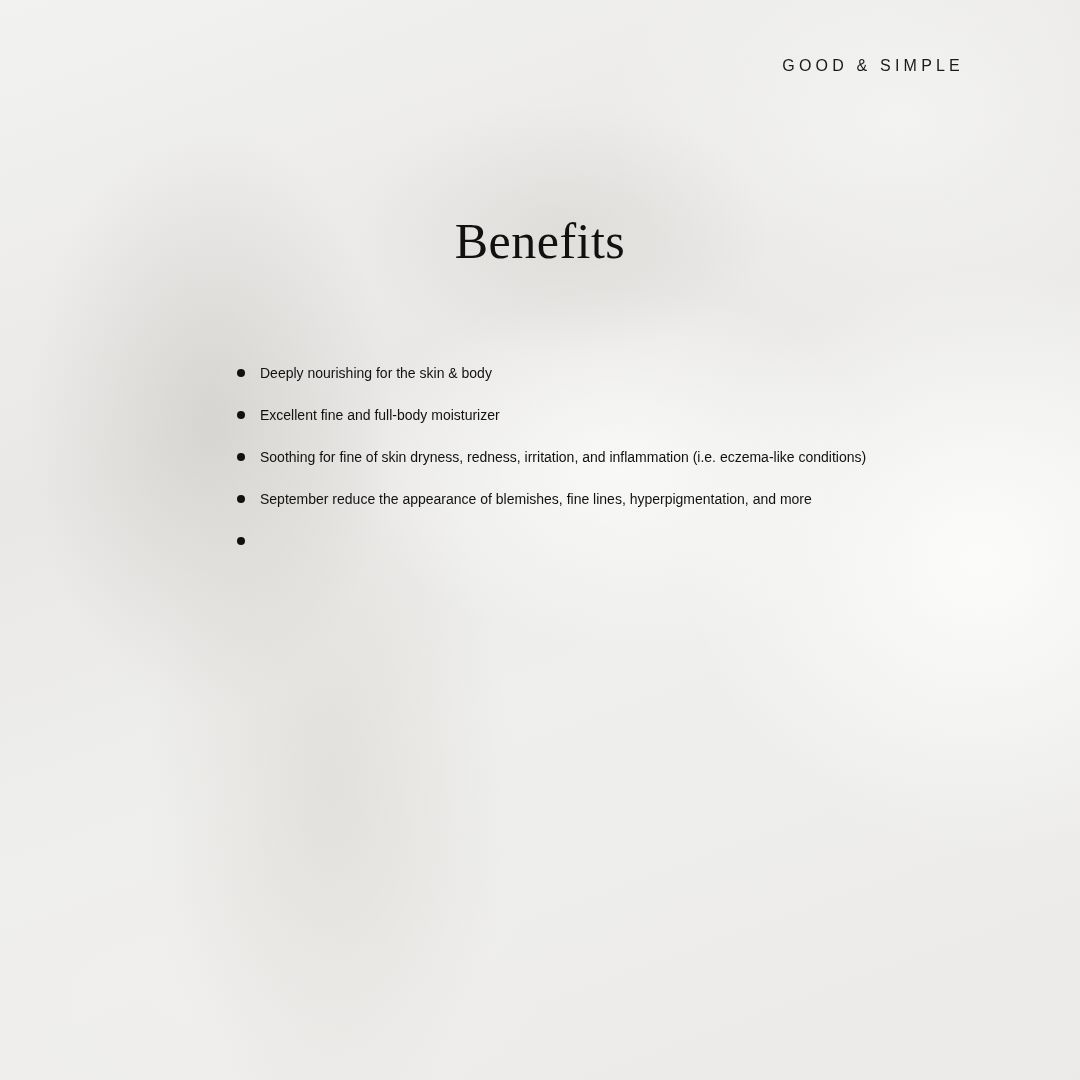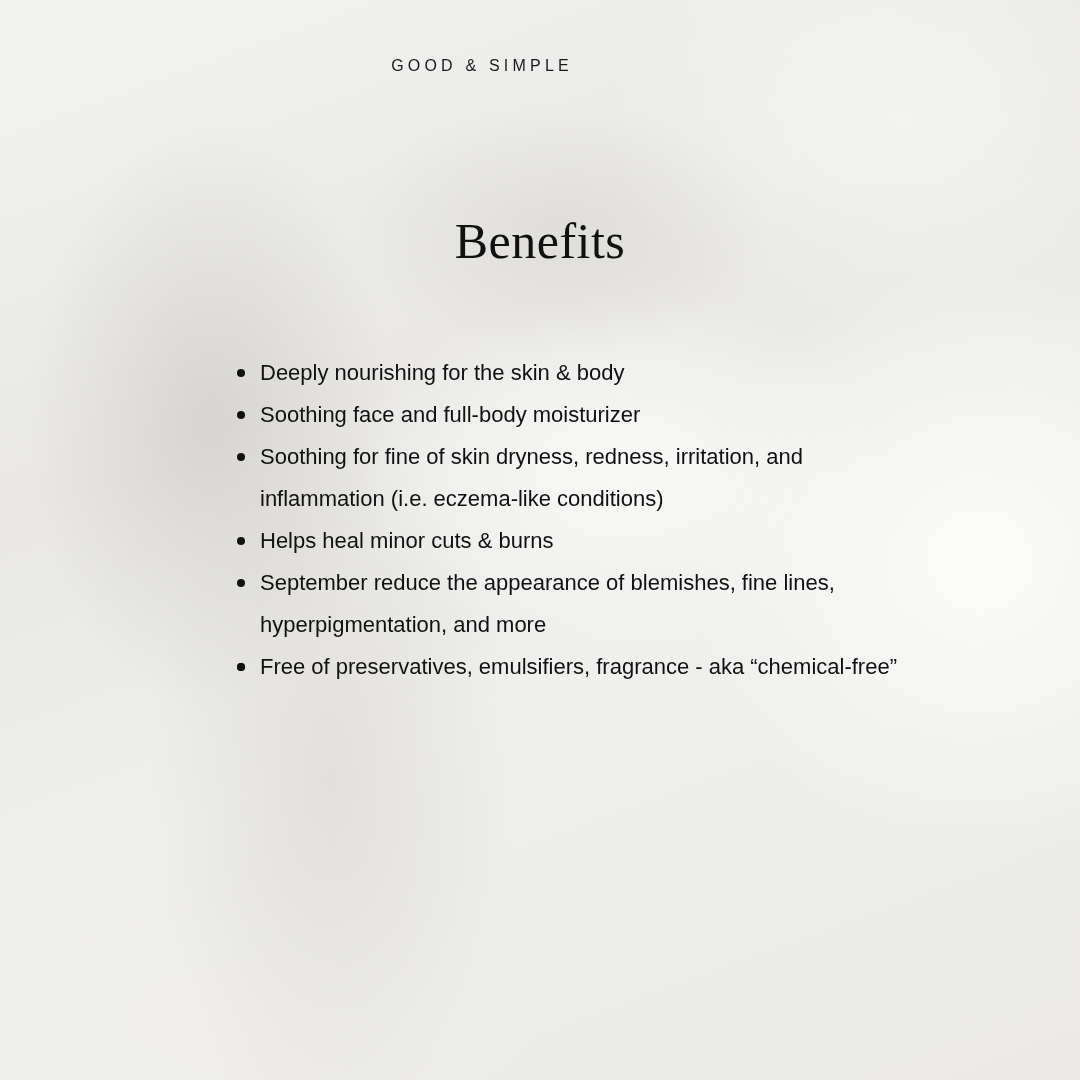--- a/index.html
+++ b/index.html
@@ -19,21 +19,21 @@
         radial-gradient(ellipse 380px 260px at 620px 470px, rgba(250,250,249,0.9), rgba(250,250,249,0) 70%),
         radial-gradient(ellipse 420px 420px at 980px 560px, rgba(252,252,251,0.95), rgba(252,252,251,0) 70%),
         radial-gradient(ellipse 260px 520px at 330px 780px, rgba(215,212,208,0.55), rgba(215,212,208,0) 70%),
         radial-gradient(ellipse 500px 260px at 200px 1000px, rgba(240,239,237,0.9), rgba(240,239,237,0) 70%),
         radial-gradient(ellipse 420px 300px at 900px 120px, rgba(244,244,243,0.9), rgba(244,244,243,0) 70%),
         linear-gradient(160deg, #f2f2f1 0%, #e9e8e6 35%, #efefed 60%, #ebeae8 100%);
     }
     .brand {
       position: absolute;
       top: 57px; left: 0; width: 964px;
-      text-align: center;
+      text-align: right;
       font-family: "Liberation Sans", sans-serif;
       font-size: 16px;
       letter-spacing: 4.2px;
       color: #1a1a1a;
     }
     .title {
       position: absolute;
       top: 212px; left: 0; width: 1080px;
       text-align: center;
       font-family: "Liberation Serif", serif;
@@ -47,21 +47,21 @@
       position: absolute;
       top: 352px;
       left: 260px;
       width: 660px;
       margin: 0; padding: 0;
       list-style: none;
     }
     .list li {
       position: relative;
       font-family: "Liberation Sans", sans-serif;
-      font-size: 22px;
+      font-size: 14px;
       line-height: 42px;
       color: #111;
     }
     .list li .bullet {
       position: absolute;
       left: -23px;
       top: 17px;
       width: 8px; height: 8px;
       border-radius: 50%;
       background: #111;
@@ -76,34 +76,26 @@
 
 <h1 class="title">Benefits</h1>
 
 <ul class="list">
   <li>
     <span class="bullet"></span>
     <span>Deeply nourishing for the skin &amp; body</span>
   </li>
   <li>
     <span class="bullet"></span>
-    <span>Soothing face and full-body moisturizer</span>
+    <span>Excellent fine and full-body moisturizer</span>
   </li>
   <li>
     <span class="bullet"></span>
     <span>Soothing for fine of skin dryness, redness, irritation, and inflammation (i.e. eczema-like conditions)</span>
-  </li>
-  <li>
-    <span class="bullet"></span>
-    <span>Helps heal minor cuts &amp; burns</span>
   </li>
   <li>
     <span class="bullet"></span>
     <span>September reduce the appearance of blemishes, fine lines, hyperpigmentation, and more</span>
   </li>
   <li>
     <span class="bullet"></span>
   </li>
-  <li>
-    <span class="bullet"></span>
-    <span>Free of preservatives, emulsifiers, fragrance - aka “chemical-free”</span>
-  </li>
 </ul>
 
 </body></html>

